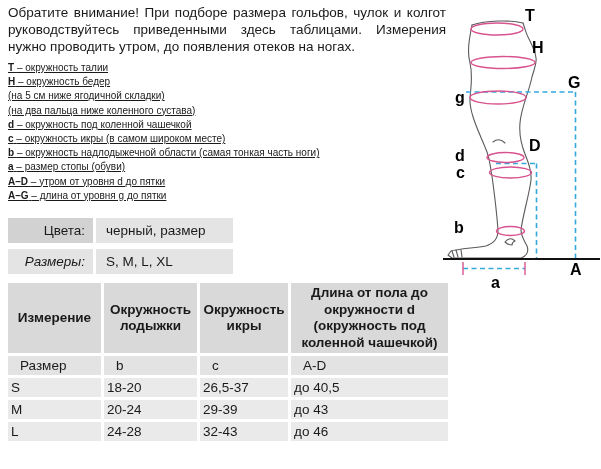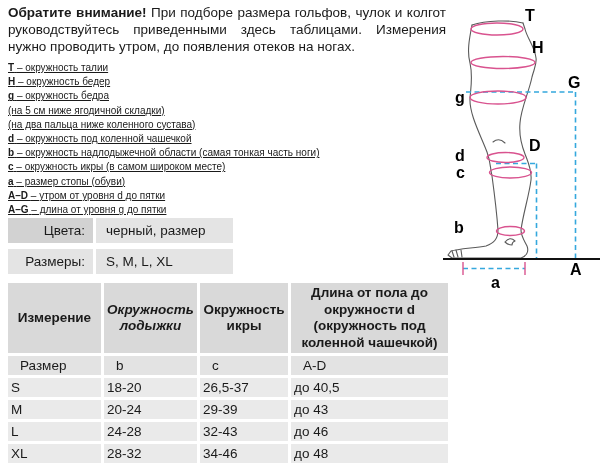--- a/index.html
+++ b/index.html
@@ -11,72 +11,71 @@
   html,body{margin:0;padding:0;}
   body{
     width:601px;height:469px;background:#ffffff;position:relative;overflow:hidden;
     font-family:"Liberation Sans", sans-serif;color:var(--text);
     -webkit-font-smoothing:antialiased;
   }
   .intro{
     position:absolute;left:8px;top:4px;width:438px;
     font-size:13.5px;line-height:17px;text-align:justify;margin:0;
   }
-  .intro b{font-weight:bold;}
+  .intro b{font-weight:normal;}
   .legend{position:absolute;left:8px;top:61px;width:440px;}
   .legend-line{font-size:10px;line-height:14.2px;white-space:nowrap;text-decoration:underline;}
   .legend-key{font-weight:bold;}
   .attrs{position:absolute;left:8px;top:218px;}
   .attr-row{display:flex;margin-bottom:6px;}
   .attr-label{
     width:77px;height:25px;background:var(--label-cell-bg);
     display:flex;align-items:center;justify-content:flex-end;
     padding-right:8px;font-size:13.5px;margin-right:3px;
   }
-  .attr-row.sizes .attr-label{background:var(--value-cell-bg);}
+  .attr-row.sizes .attr-label{background:var(--value-cell-bg);font-style:italic;}
   .attr-value{
     width:127px;height:25px;background:var(--value-cell-bg);
     display:flex;align-items:center;padding-left:10px;font-size:13.5px;
   }
   table.size-table{
     position:absolute;left:5px;top:280px;
     border-collapse:separate;border-spacing:3px 3px;
     table-layout:fixed;
   }
   table.size-table th, table.size-table td{
     vertical-align:middle;font-size:13.5px;padding:1px 3px;
   }
   table.size-table th{
     background:var(--table-header-bg);font-weight:bold;line-height:16.5px;height:68px;
   }
   table.size-table tr.subrow td{background:var(--table-subrow-bg);height:17px;padding-left:12px;}
   table.size-table tr.datarow td{background:var(--table-row-bg);height:17px;}
-  .col-measure{width:87px;} .col-b{width:87px;font-style:italic;} .col-c{width:82px;} .col-len{width:151px;}
+  .col-measure{width:87px;} .col-b{width:87px;} .col-c{width:82px;} .col-len{width:151px;}
   .diagram{position:absolute;left:441px;top:0;}
   .leg-outline{fill:none;stroke:var(--outline);stroke-width:1.1;stroke-linecap:round;stroke-linejoin:round;}
   .meas-ellipse{fill:none;stroke:var(--pink);stroke-width:1.4;}
   .dash-blue{fill:none;stroke:var(--blue);stroke-width:1.6;stroke-dasharray:5 3.5;}
   .tick-pink{stroke:var(--pink);stroke-width:1.4;}
   .floor{stroke:#111;stroke-width:2.2;}
   .diag-label{font-family:"Liberation Sans",sans-serif;font-weight:bold;font-size:16px;fill:#000;}
 </style>
 </head>
 <body>
 
 <p class="intro"><b>Обратите внимание!</b><span> При подборе размера гольфов, чулок и колгот руководствуйтесь приведенными здесь таблицами. Измерения нужно проводить утром, до появления отеков на ногах.</span></p>
 
 <div class="legend">
   <div class="legend-line"><span class="legend-key">Т</span> <span>– окружность талии</span></div>
   <div class="legend-line"><span class="legend-key">Н</span> <span>– окружность бедер</span></div>
-  <div class="legend-line"><span class="legend-key">g</span> <span>– окружность бедра</span></div>
   <div class="legend-line"><span>(на 5 см ниже ягодичной складки)</span></div>
   <div class="legend-line"><span>(на два пальца ниже коленного сустава)</span></div>
   <div class="legend-line"><span class="legend-key">d</span> <span>– окружность под коленной чашечкой</span></div>
+  <div class="legend-line"><span class="legend-key">c</span> <span>– окружность икры (в самом широком месте)</span></div>
   <div class="legend-line"><span class="legend-key">b</span> <span>– окружность надлодыжечной области (самая тонкая часть ноги)</span></div>
-  <div class="legend-line"><span class="legend-key">c</span> <span>– окружность икры (в самом широком месте)</span></div>
   <div class="legend-line"><span class="legend-key">a</span> <span>– размер стопы (обуви)</span></div>
   <div class="legend-line"><span class="legend-key">А–D</span> <span>– утром от уровня d до пятки</span></div>
   <div class="legend-line"><span class="legend-key">А–G</span> <span>– длина от уровня g до пятки</span></div>
 </div>
 
 <div class="attrs">
   <div class="attr-row colors">
     <div class="attr-label">Цвета:</div>
     <div class="attr-value">черный, размер</div>
   </div>
@@ -111,26 +110,20 @@
     <td>20-24</td>
     <td>29-39</td>
     <td>до 43</td>
   </tr>
   <tr class="datarow">
     <td>L</td>
     <td>24-28</td>
     <td>32-43</td>
     <td>до 46</td>
   </tr>
-  <tr class="datarow">
-    <td>XL</td>
-    <td>28-32</td>
-    <td>34-46</td>
-    <td>до 48</td>
-  </tr>
 </tbody>
   </table>
 
 <svg class="diagram" width="160" height="292" viewBox="0 0 160 292">
 
   <path class="leg-outline" d="M31,25 C28,40 26,52 29,63 C32,76 30,86 29,98 C28,114 40,136 46,152 C50,163 49,168 51,176 C54,198 56,216 57,230 C57,239 53,243 45,246 C32,248 16,249 10,251 L7,255 L11,258 L80,258 C86,256 88,251 86,246 C83,240 80,236 80,230 C82,214 88,196 90,180 C91,170 87,162 84,154 C80,144 78,134 79,123 C80,108 88,92 91,77 C93,69 96,64 95,58 C94,47 86,38 84,29 L82,23"></path>
   <path class="leg-outline" d="M31,25 C45,20 70,20 82,23"></path>
   <path class="leg-outline" d="M52,142 q6,-5 12,1"></path>
   <path class="leg-outline" d="M64,242 q5,-6 10,-1 q-3,1 -3,4 q-4,0 -7,-3"></path>
   <path class="leg-outline" d="M11,251 l2,6 M15,250 l2,7 M20,250 l1,7"></path>

